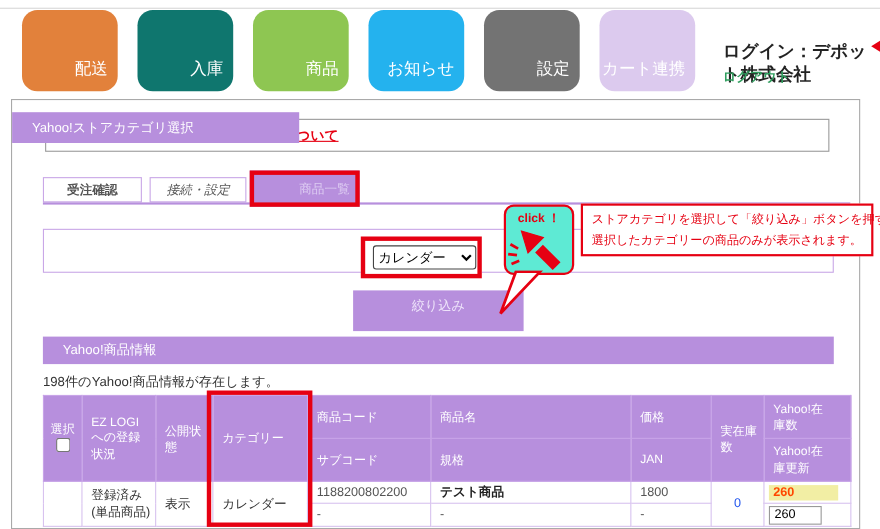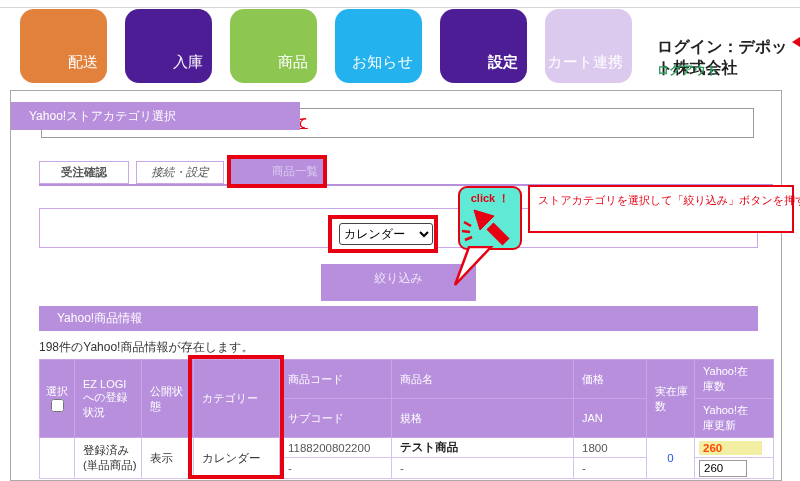--- a/index.html
+++ b/index.html
@@ -38,21 +38,21 @@
   .tab-active { position:absolute; left:216px; top:64px; width:100px; height:33px;
     border:4px solid var(--red); background:var(--purple); color:#ddccf2;
     font-size:11.5px; display:flex; align-items:center; justify-content:center;
     cursor:pointer; z-index:3;padding-left:36px; }
   .tab-underline { position:absolute; left:28px; top:93px; width:734px; height:2px;
     background:var(--purple); }
 
   
   .cat-box { position:absolute; left:28px; top:117px; width:719px; height:40px;
     border:1px solid var(--purple-border); }
-  .cat-label { position:absolute; left:0; top:11px; width:289px; height:28px;
+  .cat-label { position:absolute; left:0; top:11px; width:261px; height:28px;
     background:var(--purple); color:#fff; font-size:12px; line-height:28px;
     padding-left:18px; }
   .select-redbox { position:absolute; left:317px; top:124px; width:110px; height:38px;
     border:4px solid var(--red); background:#fff; z-index:4; padding:4px 0 0 7px; }
   .cat-select { width:94px; height:22px; font-size:12px; border:1px solid #444;
     border-radius:3px; background:#fff; font-family:"Liberation Sans",sans-serif; }
   .filter-btn { position:absolute; left:310px; top:173px; width:155px; height:37px;
     background:var(--purple); color:#eee4fa; font-size:12px; line-height:29px;
     text-align:center; cursor:pointer; }
 
@@ -94,24 +94,24 @@
   .cat-col-redbox { position:absolute; left:177px; top:264px; width:96px; height:124px;
     border:4px solid var(--red); z-index:5; pointer-events:none; }
   .wrapnarrow { display:block; width:50px; word-break:break-all; }
 </style>
 </head>
 <body>
 
 <div class="top-line"></div>
 <div class="nav">
   <div class="nav-btn" style="background: rgb(226, 129, 59);">配送</div>
-  <div class="nav-btn" style="background: #4c1d95;">入庫</div>
+  <div class="nav-btn" style="background: #0f766e;">入庫</div>
   <div class="nav-btn" style="background: rgb(142, 198, 82);">商品</div>
   <div class="nav-btn" style="background: rgb(36, 178, 238);">お知らせ</div>
-  <div class="nav-btn" style="background: #4c1d95; font-weight: bold;">設定</div>
+  <div class="nav-btn" style="background: #737373;">設定</div>
   <div class="nav-btn" style="background: rgb(220, 202, 238);">カート連携</div>
 </div>
 <div class="login-box">ログイン：デポット株式会社</div>
 <a class="logout">ログアウト</a>
 <div class="edge-arrow"></div>
 
 <div class="container">
 
   <div class="notice-box">
     <a class="notice-link">BASE商品オプションAppへの対応について</a>
@@ -140,20 +140,21 @@
         <line x1="5" y1="34" x2="12" y2="31" stroke-width="2.5"></line>
       </g>
     </svg>
   </div>
   <svg class="bubble-tail" width="48" height="42" viewBox="0 0 48 42">
     <polygon points="20,1 42,1 6,39" fill="#ffffff" stroke="#e60012" stroke-width="2.5"></polygon>
   </svg>
 
   <div class="anno-box">
     <div>ストアカテゴリを選択して「絞り込み」ボタンを押すと</div>
+    <div>選択したカテゴリーの商品のみが表示されます。</div>
   </div>
 
   <div class="section-bar">Yahoo!商品情報</div>
   <div class="count-text">198件のYahoo!商品情報が存在します。</div>
 
   <div class="tbl-wrap">
     <table>
       <colgroup>
         <col style="width:35px">
           <col style="width:67px">

